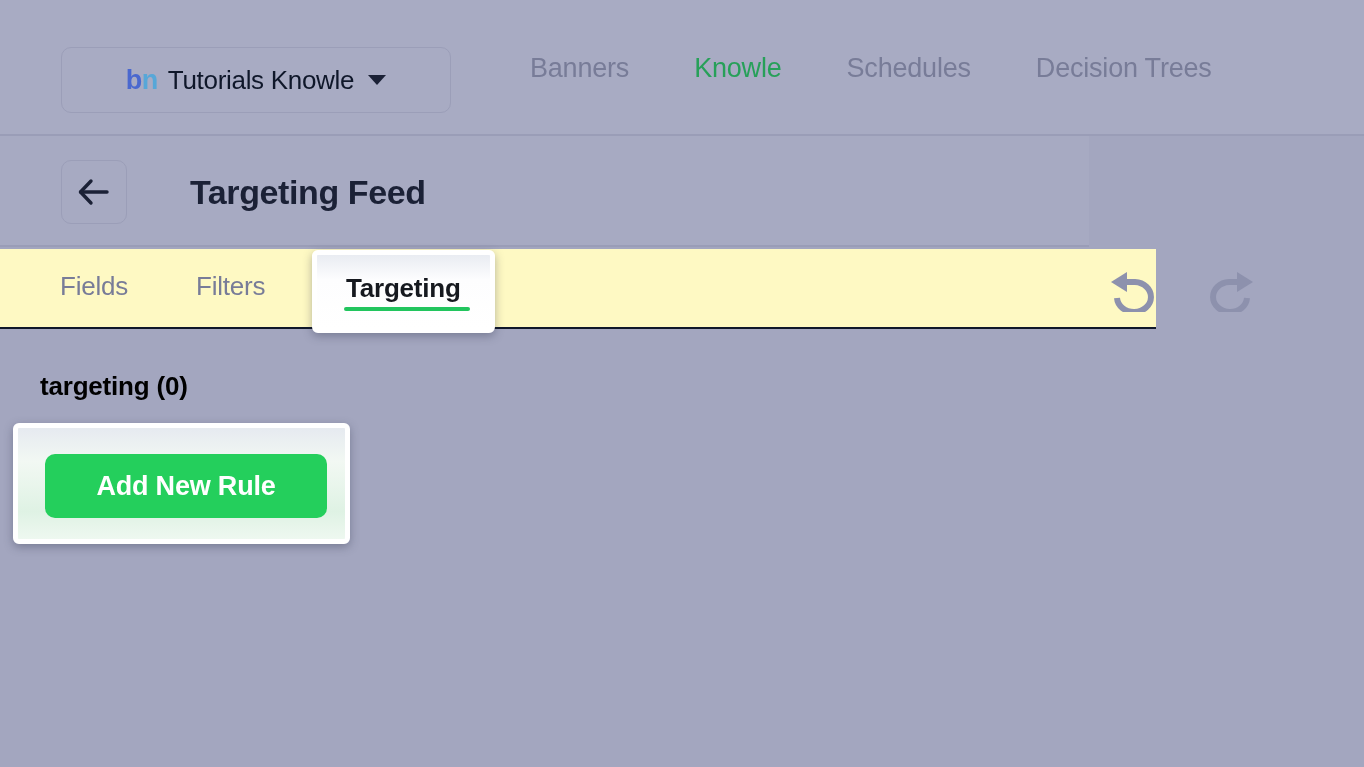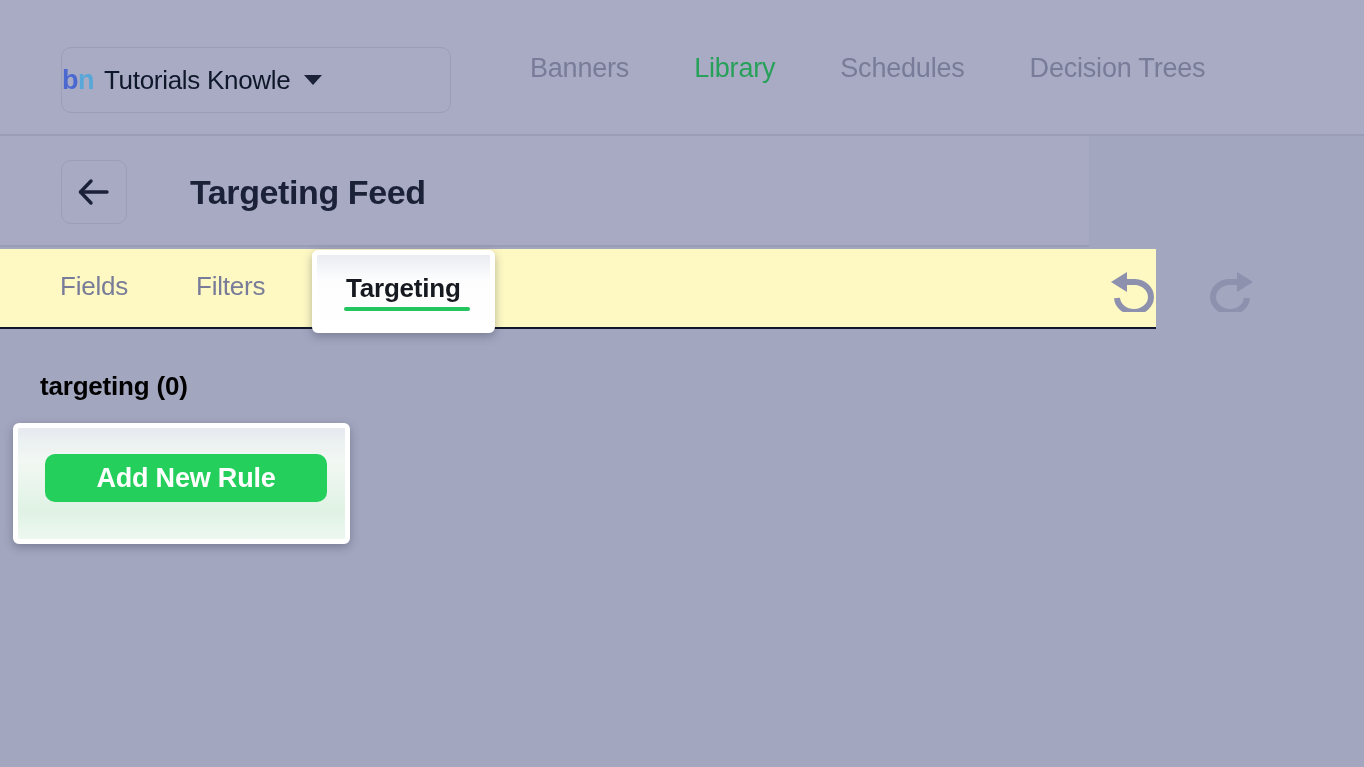--- a/index.html
+++ b/index.html
@@ -32,20 +32,21 @@
   .workspace-switcher {
     position: absolute;
     left: 61px;
     top: 47px;
     width: 390px;
     height: 66px;
     border: 1.5px solid #9b9eb8;
     border-radius: 10px;
     display: flex;
     align-items: center;
+    justify-content: center;
     gap: 10px;
     cursor: pointer;
   }
 
   .brand-logo {
     font-size: 27px;
     font-weight: 700;
     letter-spacing: -0.5px;
     line-height: 1;
   }
@@ -266,21 +267,21 @@
     height: 4px;
     background: #22c55e;
     border-radius: 2px;
   }
 
   .add-rule-button {
     position: absolute;
     left: 27px;
     top: 26px;
     width: 282px;
-    height: 48px;
+    height: 64px;
     background: #24cf5c;
     border: none;
     border-radius: 10px;
     color: #ffffff;
     font-family: "Liberation Sans", sans-serif;
     font-size: 27px;
     font-weight: 700;
     letter-spacing: -0.2px;
     cursor: pointer;
     pointer-events: auto;
@@ -294,21 +295,21 @@
   <div class="workspace-switcher">
     <span class="brand-logo">
       <span class="b">b</span><span class="n">n</span>
     </span>
     <span class="workspace-name">Tutorials Knowle</span>
     <span class="caret-down"></span>
   </div>
 
   <div class="nav-links">
     <div class="nav-link">Banners</div>
-    <div class="nav-link active">Library</div>
+    <div class="nav-link active">Knowle</div>
     <div class="nav-link">Schedules</div>
     <div class="nav-link">Decision Trees</div>
   </div>
 
 </div>
 
 <div class="pageheader">
 
   <div class="back-button">
     <svg width="34" height="28" viewBox="0 0 34 28">

